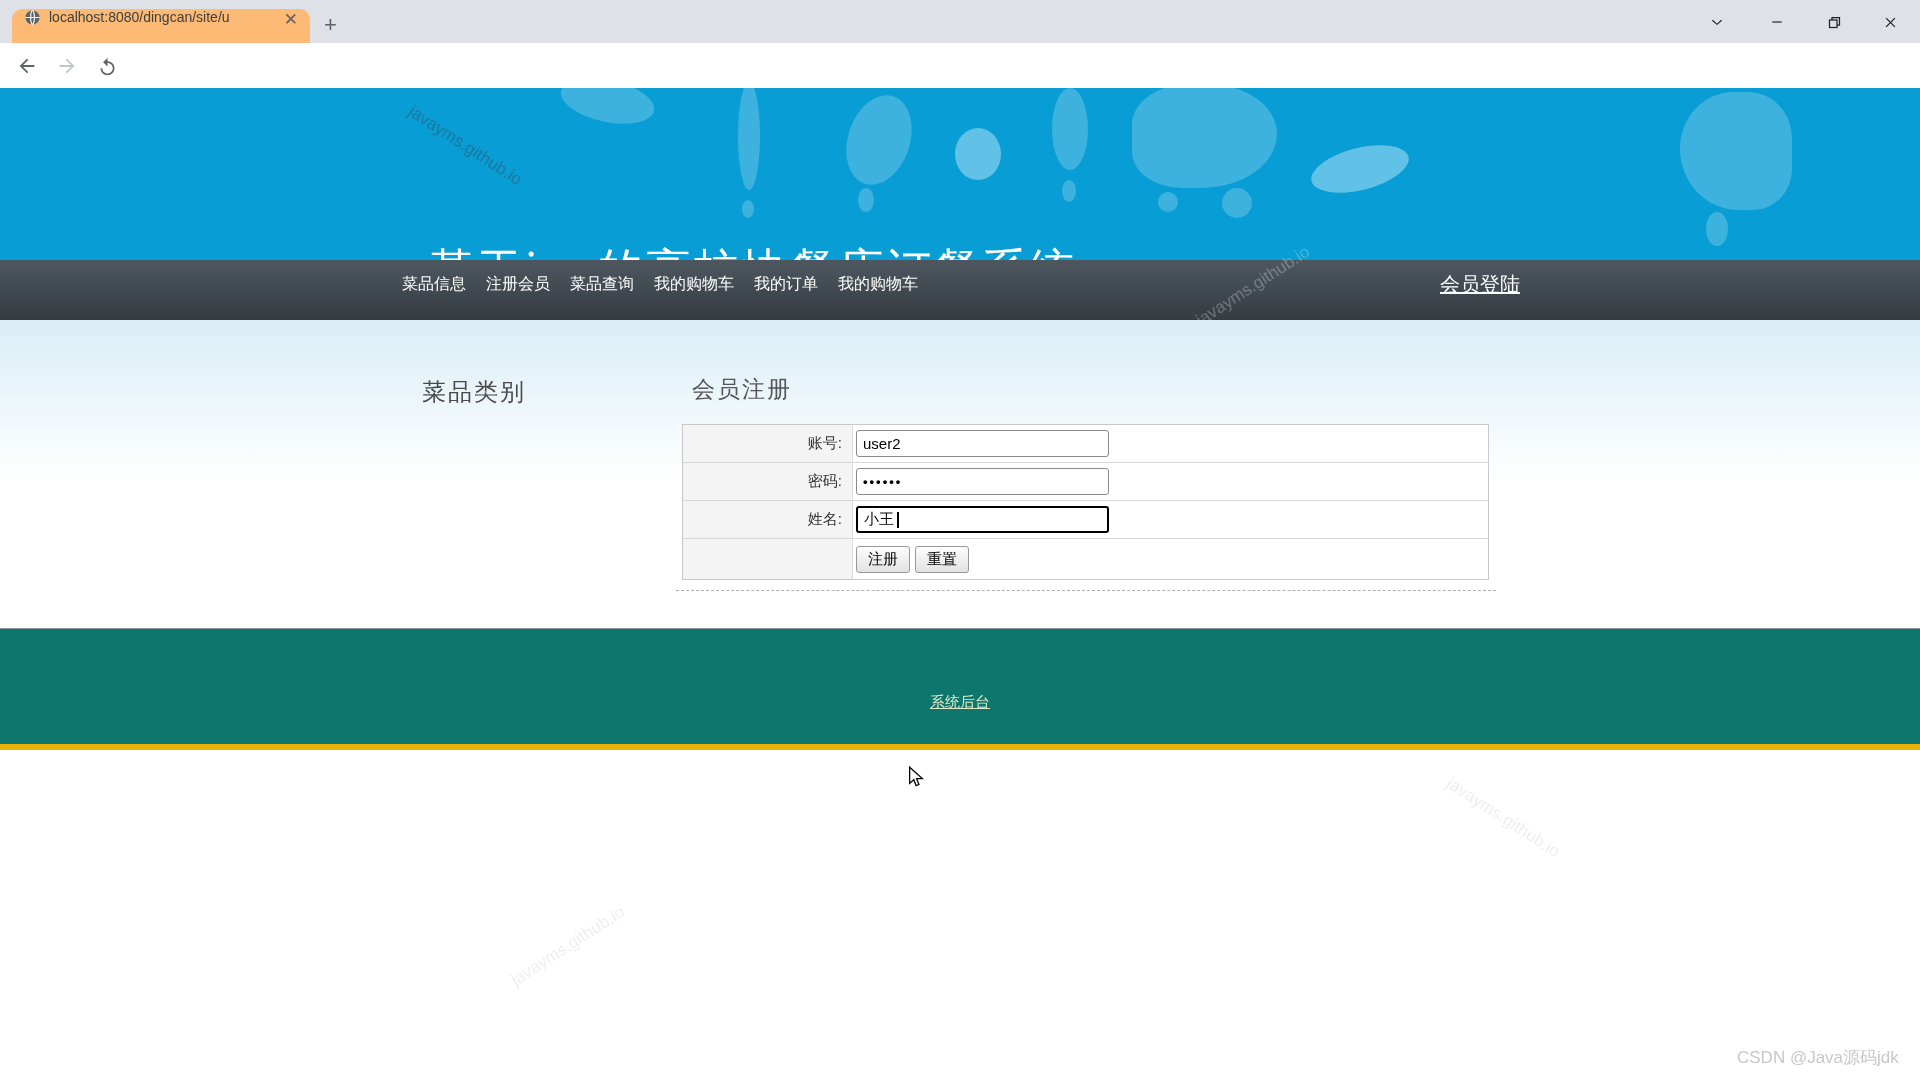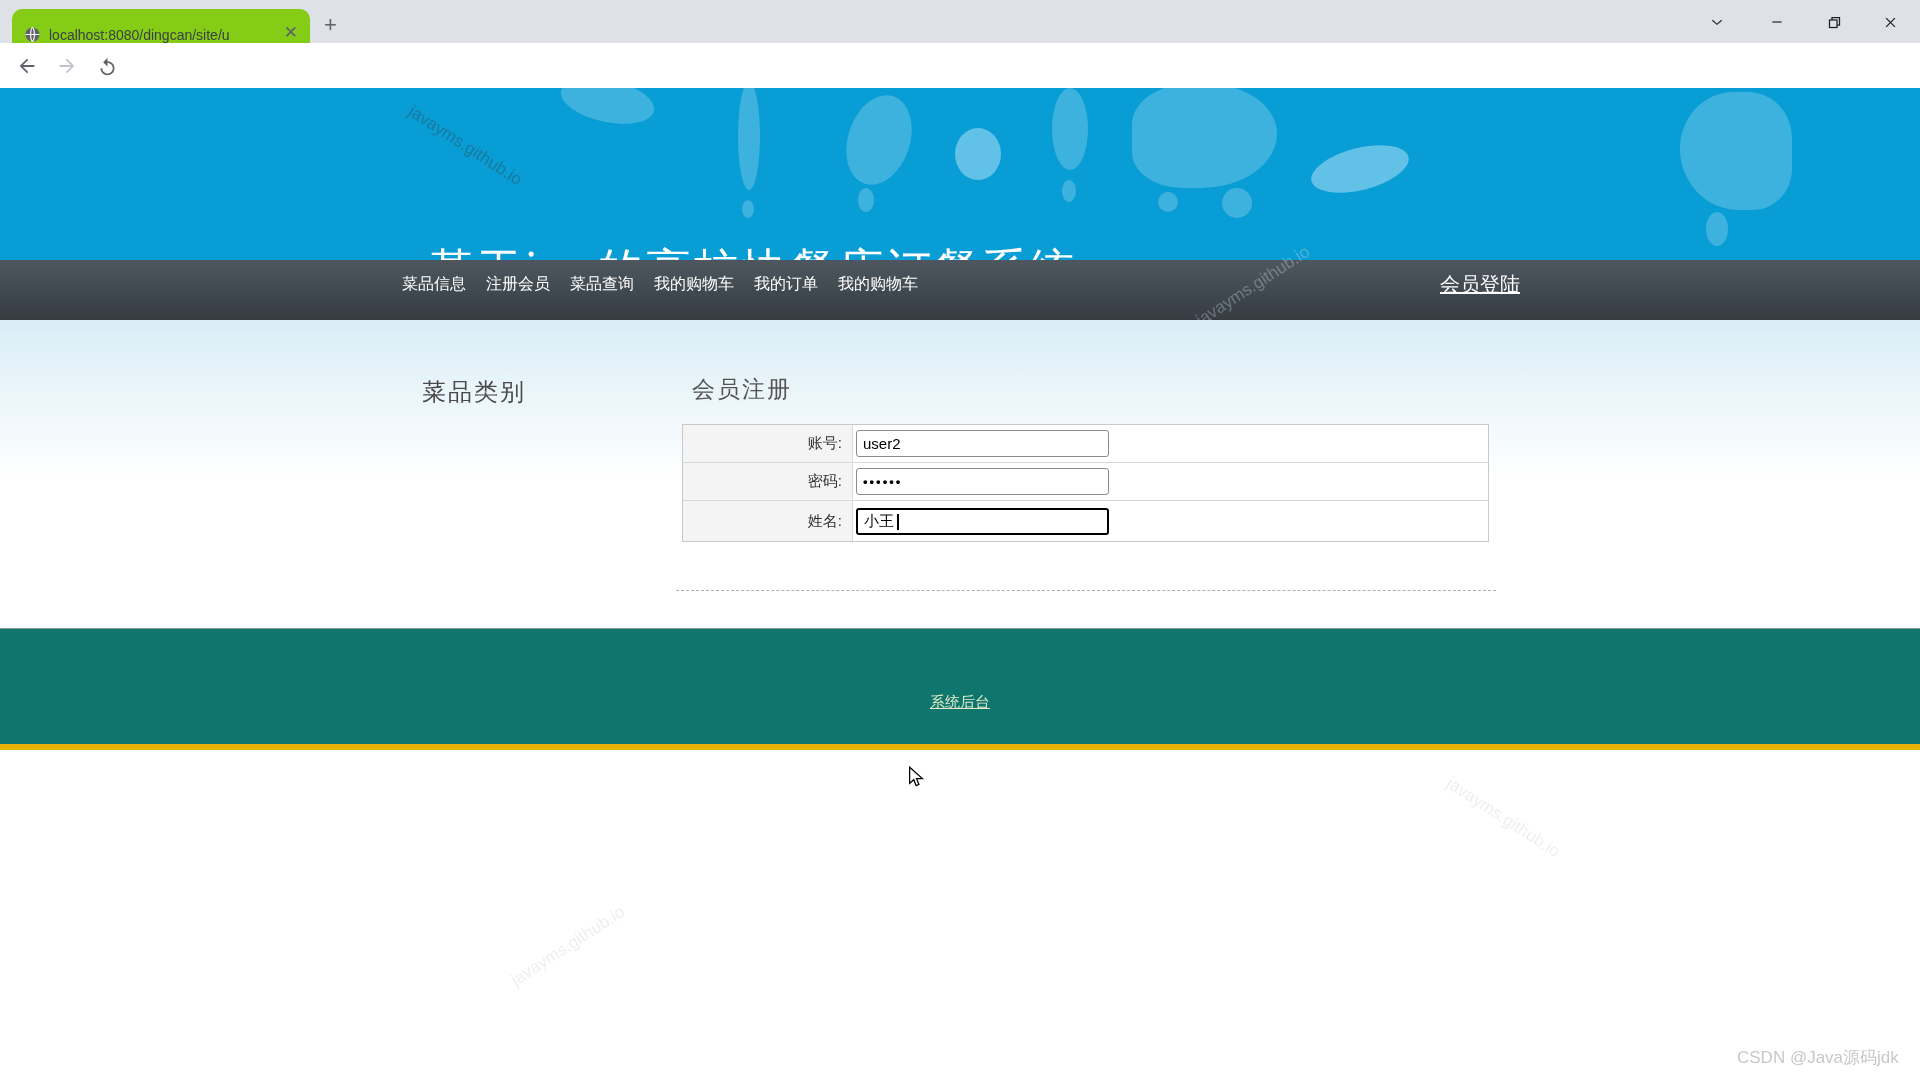--- a/index.html
+++ b/index.html
@@ -2,22 +2,22 @@
 <html><head>
 <meta charset="utf-8">
 <style>
   * { margin:0; padding:0; box-sizing:border-box; }
   html,body { width:1920px; height:1080px; }
   body { position:relative; overflow:hidden; background:#fff;
          font-family:"Liberation Sans", sans-serif; }
 
   
   .tabbar { position:absolute; left:0; top:0; width:1920px; height:43px; background:#dee1e6; }
-  .tab { position:absolute; left:12px; top:9px; width:298px; height:34px; background:#84cc16;
-         border-radius:10px 10px 0 0; display:flex; align-items:flex-end; padding:0 8px 0 12px; }
+  .tab { position:absolute; left:12px; top:9px; width:298px; height:34px; background:#fdba74;
+         border-radius:10px 10px 0 0; display:flex; align-items:flex-start; padding:0 8px 0 12px; }
   .tab-title { flex:1; font-size:14px; color:#3c4043; white-space:nowrap; overflow:hidden; }
   .tab-close { font-size:17px; color:#5f6368; padding:0 4px; cursor:default; }
   .newtab { position:absolute; left:324px; top:12px; font-size:22px; color:#5f6368; font-weight:300; }
   .wctl { position:absolute; top:8px; width:28px; height:28px; display:flex; align-items:center; justify-content:center; color:#202124; }
 
   .toolbar { position:absolute; left:0; top:43px; width:1920px; height:45px; background:#fff; }
   .navbtn { position:absolute; top:10px; width:26px; height:26px; display:flex; align-items:center; justify-content:center; }
   .urlpill { position:absolute; left:141px; top:49px; width:1525px; height:33px; background:#f1f3f4;
              border-radius:17px; display:flex; align-items:center; }
   .urltext { position:absolute; left:45px; top:0; line-height:33px; font-size:15px; white-space:nowrap; }
@@ -252,20 +252,27 @@
         <input class="txt pw" value="••••••" style="">
       </span>
     </div>
     <div class="frow">
       <span class="flabel">姓名:</span>
       <span class="fvalue">
         <input class="txt focused" value="小王" style="">
         <span class="caret"></span>
       </span>
     </div>
+    <div class="frow">
+      <span class="flabel"></span>
+      <span class="fvalue">
+        <button class="btn">注册</button>
+        <button class="btn">重置</button>
+      </span>
+    </div>
   </div>
   <div class="dashed"></div>
 
   <span class="cursor">
     <svg width="16" height="22" viewBox="0 0 13 19">
         <path d="M1 1v14l3.6-3.2L6.6 17l2.4-1-2-5.1H12z" fill="#fff" stroke="#000" stroke-width="1.1"></path>
       </svg>
   </span>
 </div>
 

